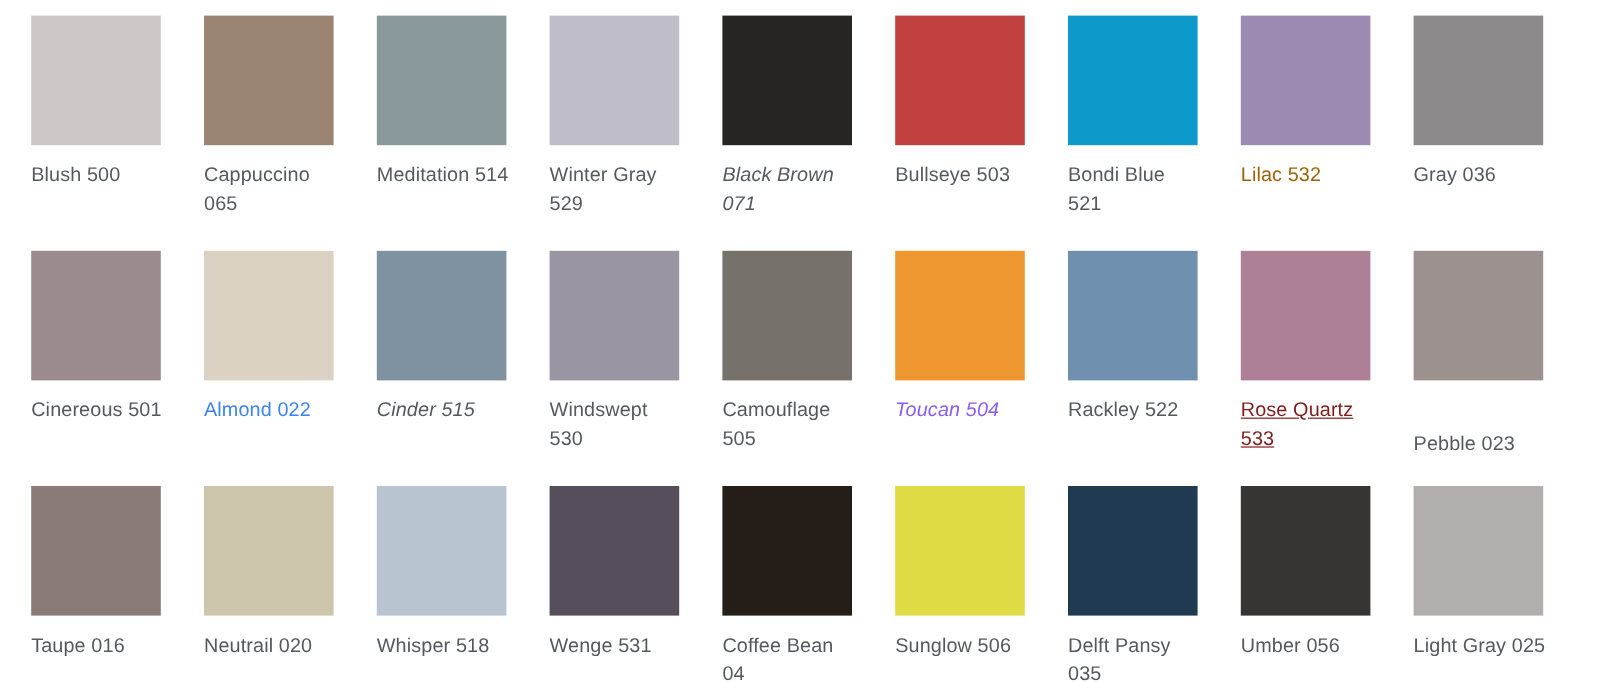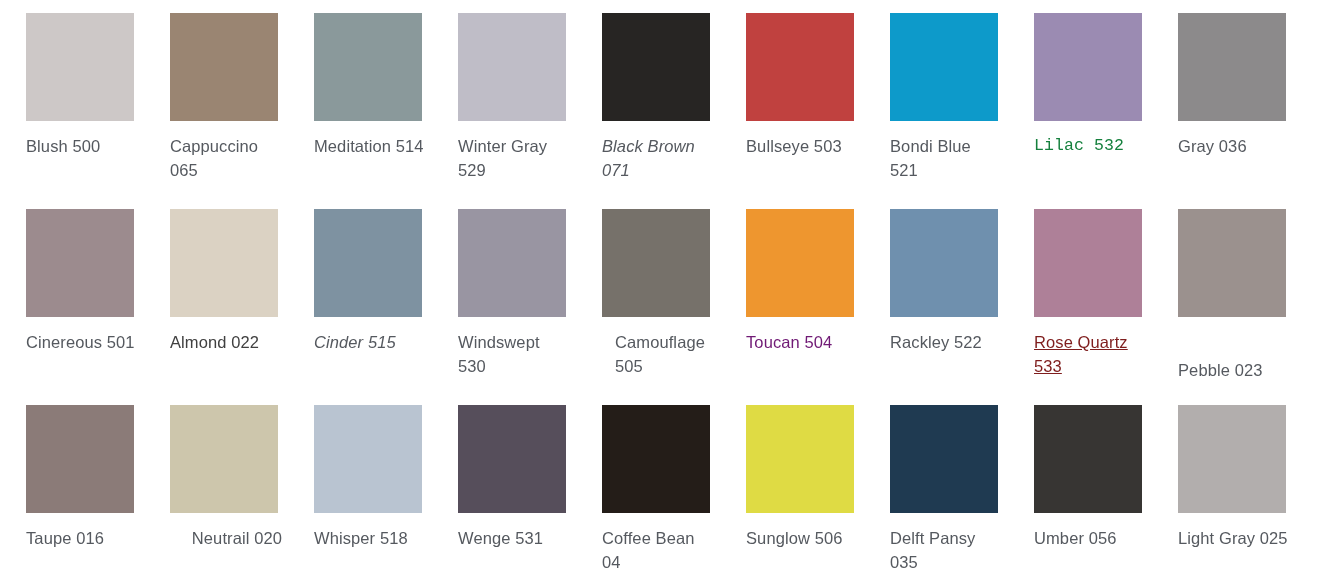--- a/index.html
+++ b/index.html
@@ -77,69 +77,69 @@
     <div class="swatch-cell">
       <span class="swatch-chip" title="#C0413F" style="background-color: rgb(192, 65, 63);"></span>
       <span class="swatch-label" style="color: rgb(85, 89, 95);">Bullseye 503</span>
     </div>
     <div class="swatch-cell">
       <span class="swatch-chip" title="#0D9ACA" style="background-color: rgb(13, 154, 202);"></span>
       <span class="swatch-label" style="color: rgb(85, 89, 95);">Bondi Blue 521</span>
     </div>
     <div class="swatch-cell">
       <span class="swatch-chip" title="#9B8BB2" style="background-color: rgb(155, 139, 178);"></span>
-      <span class="swatch-label" style="color: #15803d; font-family: Liberation Mono, monospace;">Lilac 532</span>
+      <span class="swatch-label" style="color: #a16207;">Lilac 532</span>
     </div>
     <div class="swatch-cell">
       <span class="swatch-chip" title="#8C8A8B" style="background-color: rgb(140, 138, 139);"></span>
       <span class="swatch-label" style="color: rgb(85, 89, 95);">Gray 036</span>
     </div>
     <div class="swatch-cell">
       <span class="swatch-chip" title="#9C8B8E" style="background-color: rgb(156, 139, 142);"></span>
       <span class="swatch-label" style="color: rgb(85, 89, 95);">Cinereous 501</span>
     </div>
     <div class="swatch-cell">
       <span class="swatch-chip" title="#DBD2C3" style="background-color: rgb(219, 210, 195);"></span>
-      <span class="swatch-label" style="color: #404040;">Almond 022</span>
+      <span class="swatch-label" style="color: #3b82f6;">Almond 022</span>
     </div>
     <div class="swatch-cell">
       <span class="swatch-chip" title="#7E92A1" style="background-color: rgb(126, 146, 161);"></span>
       <span class="swatch-label" style="color: rgb(85, 89, 95); font-style: italic;">Cinder 515</span>
     </div>
     <div class="swatch-cell">
       <span class="swatch-chip" title="#9995A2" style="background-color: rgb(153, 149, 162);"></span>
       <span class="swatch-label" style="color: rgb(85, 89, 95);">Windswept 530</span>
     </div>
     <div class="swatch-cell">
       <span class="swatch-chip" title="#76716A" style="background-color: rgb(118, 113, 106);"></span>
-      <span class="swatch-label" style="color: rgb(85, 89, 95); margin-left: 13px;">Camouflage 505</span>
+      <span class="swatch-label" style="color: rgb(85, 89, 95);">Camouflage 505</span>
     </div>
     <div class="swatch-cell">
       <span class="swatch-chip" title="#EE962F" style="background-color: rgb(238, 150, 47);"></span>
-      <span class="swatch-label" style="color: #701a75;">Toucan 504</span>
+      <span class="swatch-label" style="color: #8b5cf6; font-style: italic;">Toucan 504</span>
     </div>
     <div class="swatch-cell">
       <span class="swatch-chip" title="#6F90AE" style="background-color: rgb(111, 144, 174);"></span>
       <span class="swatch-label" style="color: rgb(85, 89, 95);">Rackley 522</span>
     </div>
     <div class="swatch-cell">
       <span class="swatch-chip" title="#AE8098" style="background-color: rgb(174, 128, 152);"></span>
       <span class="swatch-label" style="color: #7f1d1d; text-decoration: underline;">Rose Quartz 533</span>
     </div>
     <div class="swatch-cell">
       <span class="swatch-chip" title="#9B918E" style="background-color: rgb(155, 145, 142);"></span>
       <span class="swatch-label" style="color: rgb(85, 89, 95); margin-top: 41px;">Pebble 023</span>
     </div>
     <div class="swatch-cell">
       <span class="swatch-chip" title="#8B7B78" style="background-color: rgb(139, 123, 120);"></span>
       <span class="swatch-label" style="color: rgb(85, 89, 95);">Taupe 016</span>
     </div>
     <div class="swatch-cell">
       <span class="swatch-chip" title="#CDC6AC" style="background-color: rgb(205, 198, 172);"></span>
-      <span class="swatch-label" style="color: rgb(85, 89, 95); text-align: right;">Neutrail 020</span>
+      <span class="swatch-label" style="color: rgb(85, 89, 95);">Neutrail 020</span>
     </div>
     <div class="swatch-cell">
       <span class="swatch-chip" title="#B9C4D1" style="background-color: rgb(185, 196, 209);"></span>
       <span class="swatch-label" style="color: rgb(85, 89, 95);">Whisper 518</span>
     </div>
     <div class="swatch-cell">
       <span class="swatch-chip" title="#564E5B" style="background-color: rgb(86, 78, 91);"></span>
       <span class="swatch-label" style="color: rgb(85, 89, 95);">Wenge 531</span>
     </div>
     <div class="swatch-cell">

